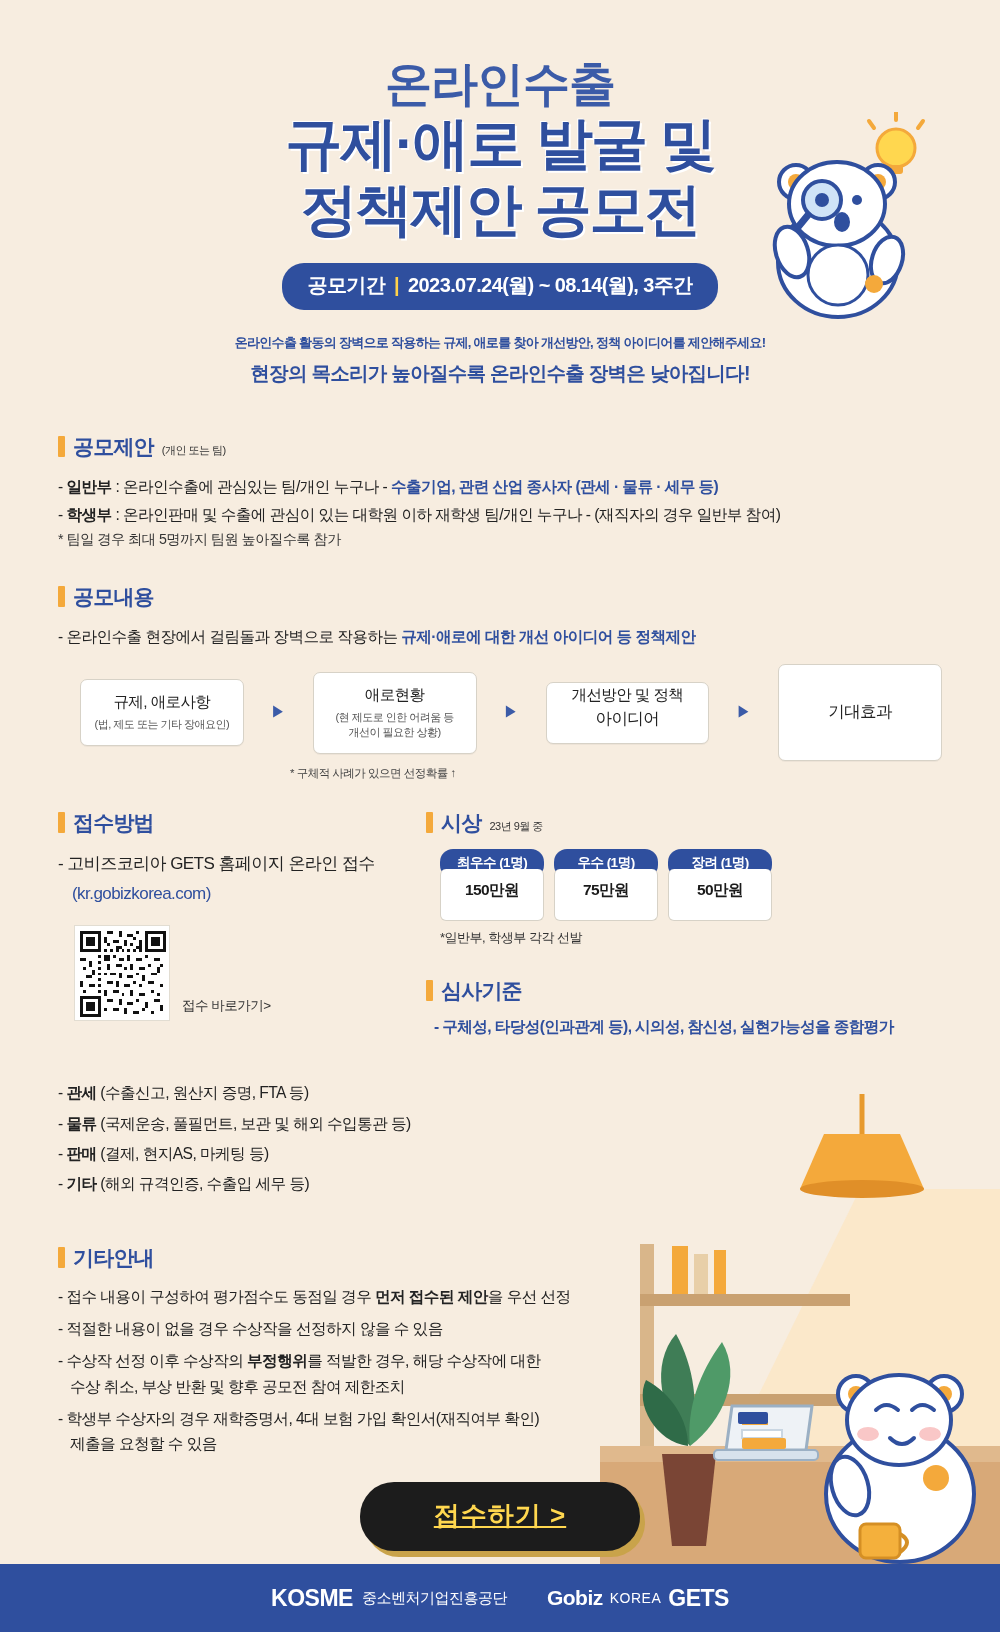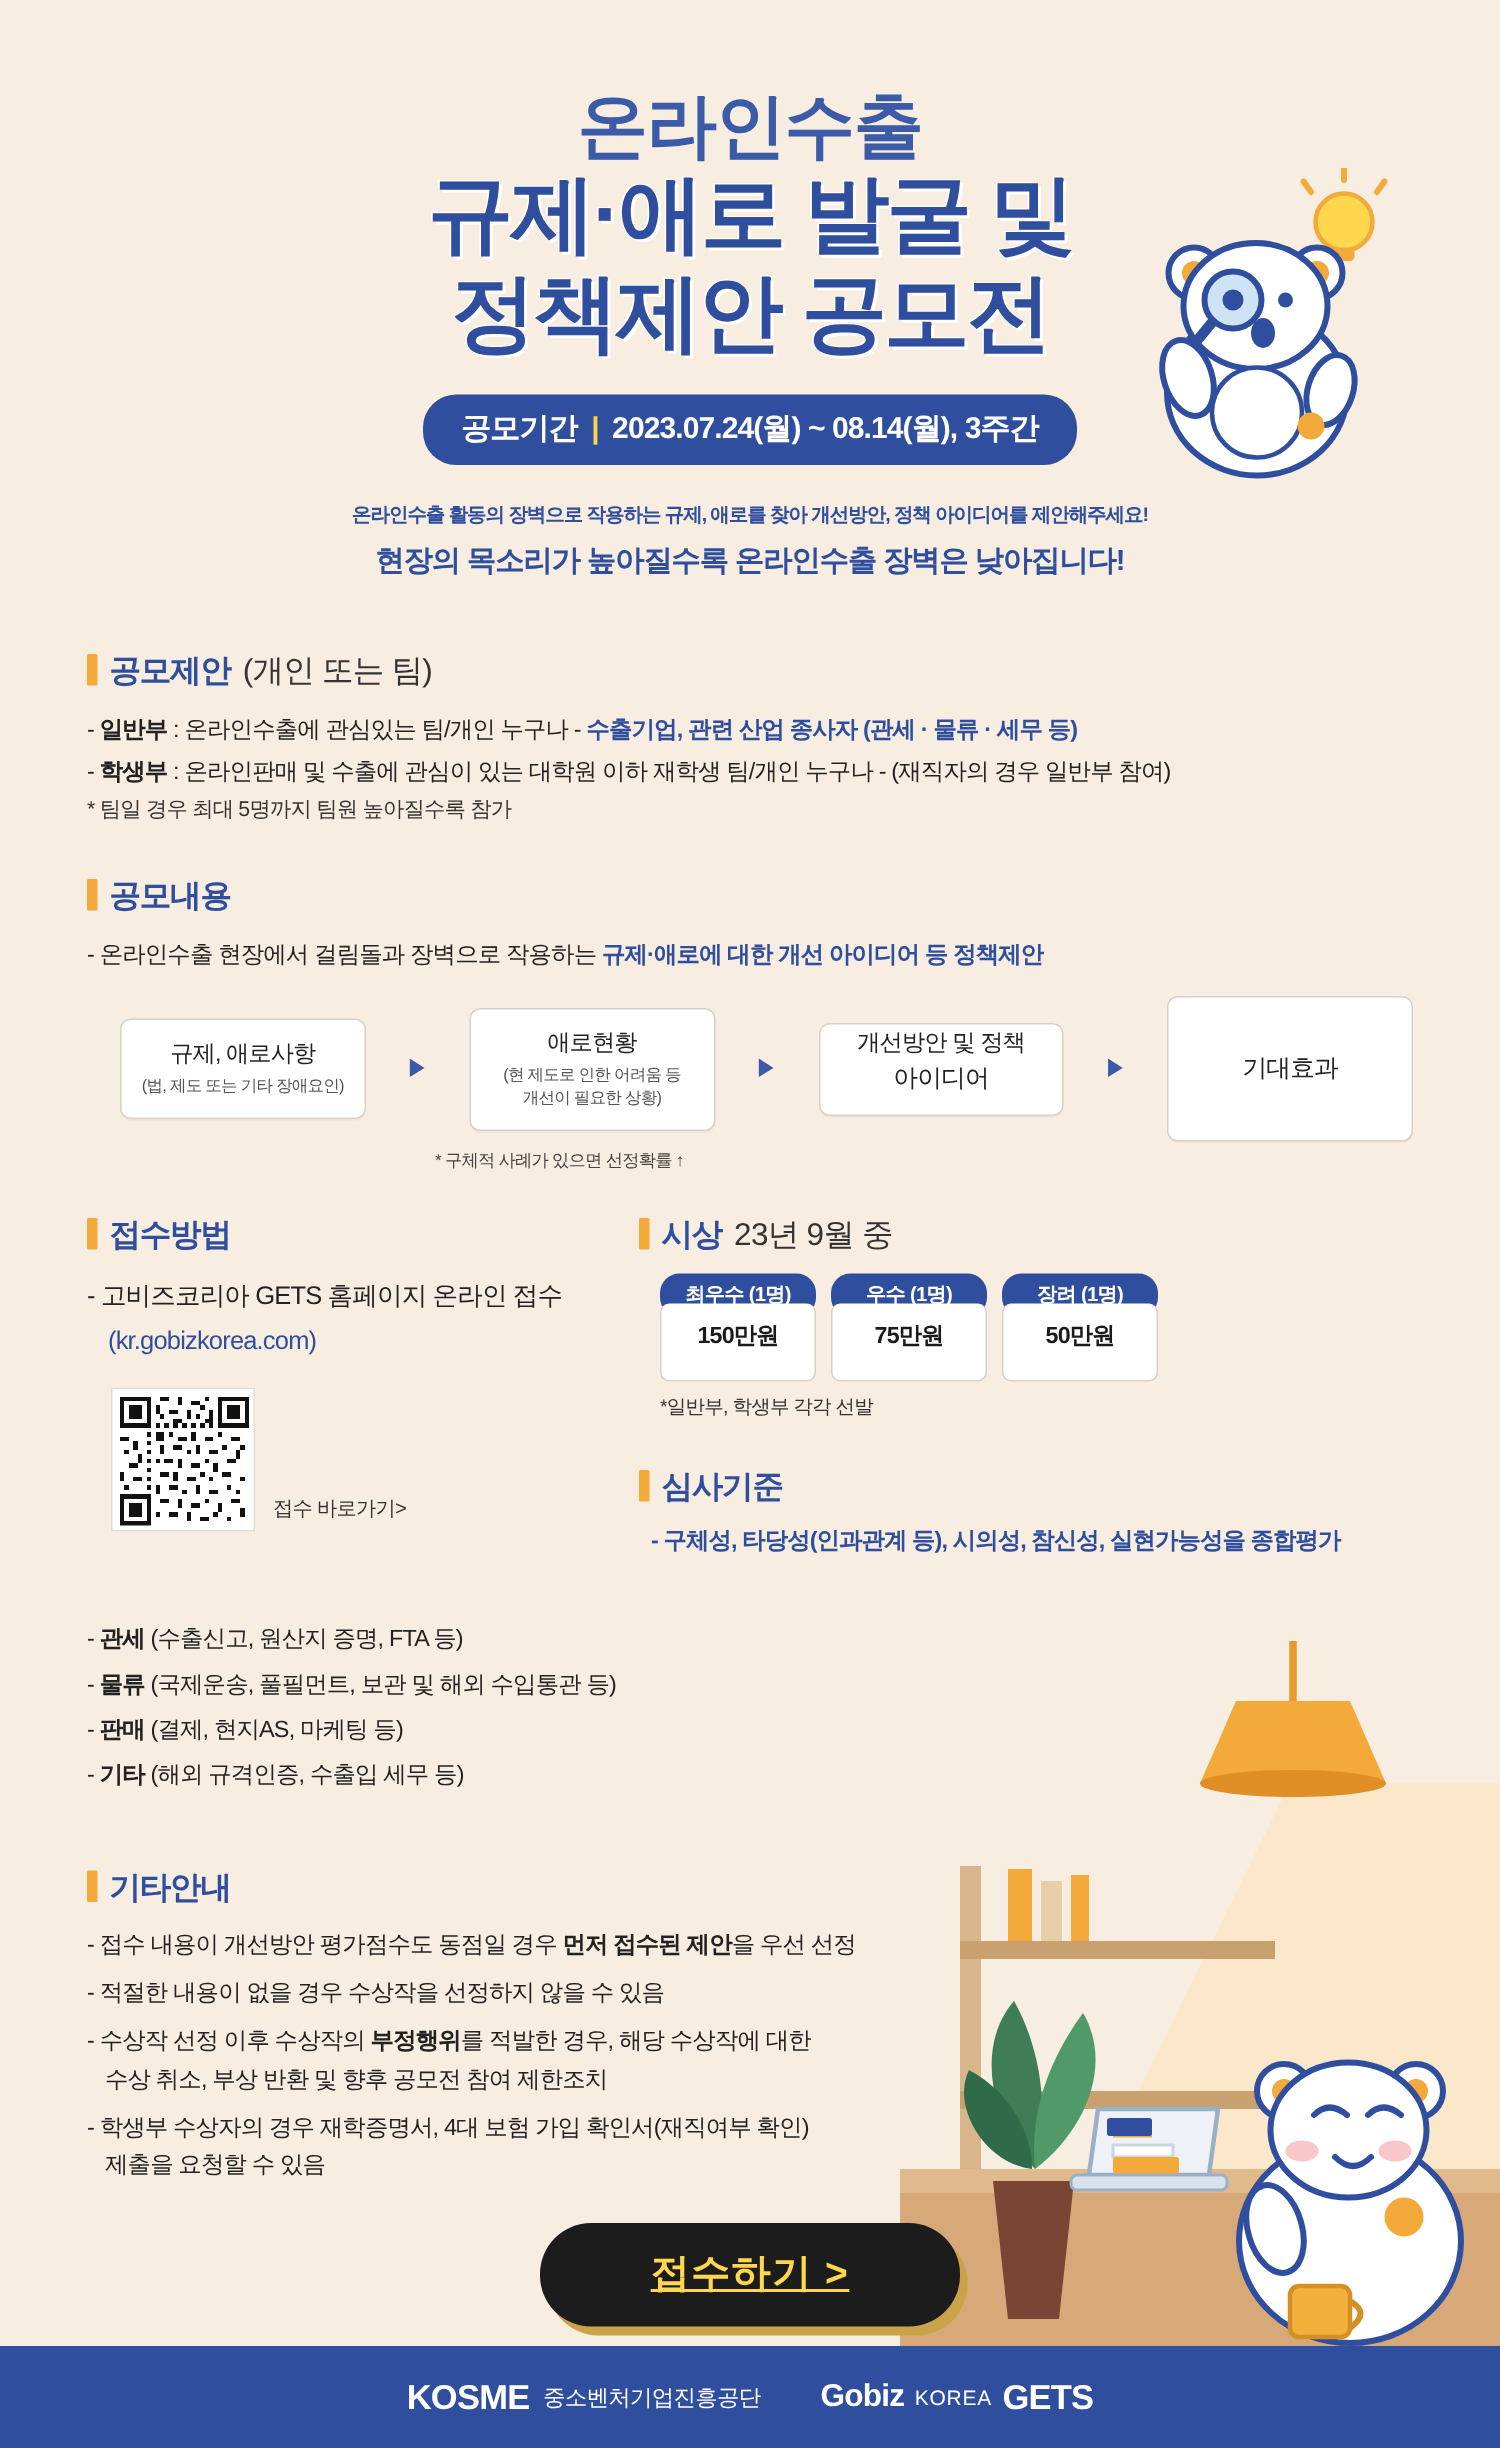--- a/index.html
+++ b/index.html
@@ -62,21 +62,21 @@
     display: flex; align-items: baseline; gap: 8px;
     margin-bottom: 12px;
   }
   .bar {
     width: 7px; height: 21px; background: #f4a93b; border-radius: 1px;
     display: inline-block; position: relative; top: 3px;
   }
   .sec-title {
     font-size: 21px; font-weight: bold; color: #2f4f9e; letter-spacing: -0.8px;
   }
-  .sec-sub { font-size: 21px; color: #333; letter-spacing: -0.5px; font-weight: normal; }
+  .sec-sub { font-size: 11px; color: #333; letter-spacing: -0.5px; font-weight: normal; }
 
   .row { font-size: 15.6px; color: #222; letter-spacing: -0.55px; line-height: 1.75; }
   .row .k { font-weight: bold; }
   .row .blue { color: #2f4f9e; font-weight: bold; }
   .note { font-size: 14.2px; color: #333; letter-spacing: -0.5px; margin-top: 2px; }
 
   
   .flow {
     display: flex; align-items: center; gap: 13px;
     margin: 14px 0 2px 22px;
@@ -436,21 +436,21 @@
         </div>
       </div>
     </div>
 
     <div class="sec etc" style="margin-top:44px">
       <div class="sec-head">
         <span class="bar"></span>
         <span class="sec-title">기타안내</span>
       </div>
       <div class="row">
-        <span>- 접수 내용이 개선방안 평가점수도 동점일 경우 </span><span class="k">먼저 접수된 제안</span><span>을 우선 선정</span>
+        <span>- 접수 내용이 구성하여 평가점수도 동점일 경우 </span><span class="k">먼저 접수된 제안</span><span>을 우선 선정</span>
       </div>
       <div class="row">
         <span>- 적절한 내용이 없을 경우 수상작을 선정하지 않을 수 있음</span>
       </div>
       <div class="row">
         <span>- 수상작 선정 이후 수상작의 </span><span class="k">부정행위</span><span>를 적발한 경우, 해당 수상작에 대한</span>
         <span class="ind">수상 취소, 부상 반환 및 향후 공모전 참여 제한조치</span>
       </div>
       <div class="row">
         <span>- 학생부 수상자의 경우 재학증명서, 4대 보험 가입 확인서(재직여부 확인)</span>

